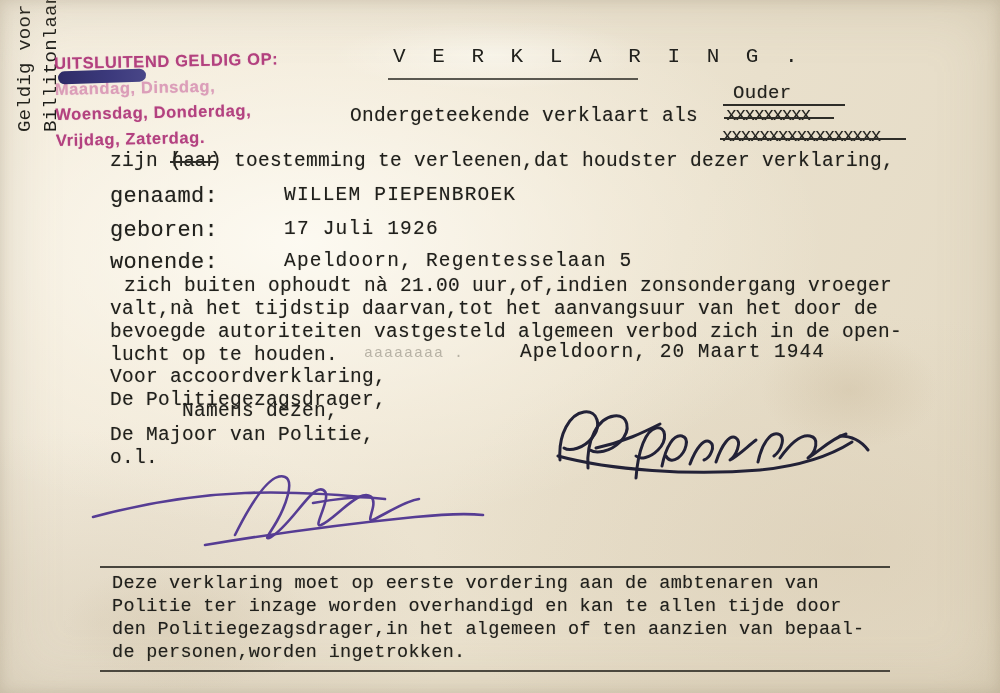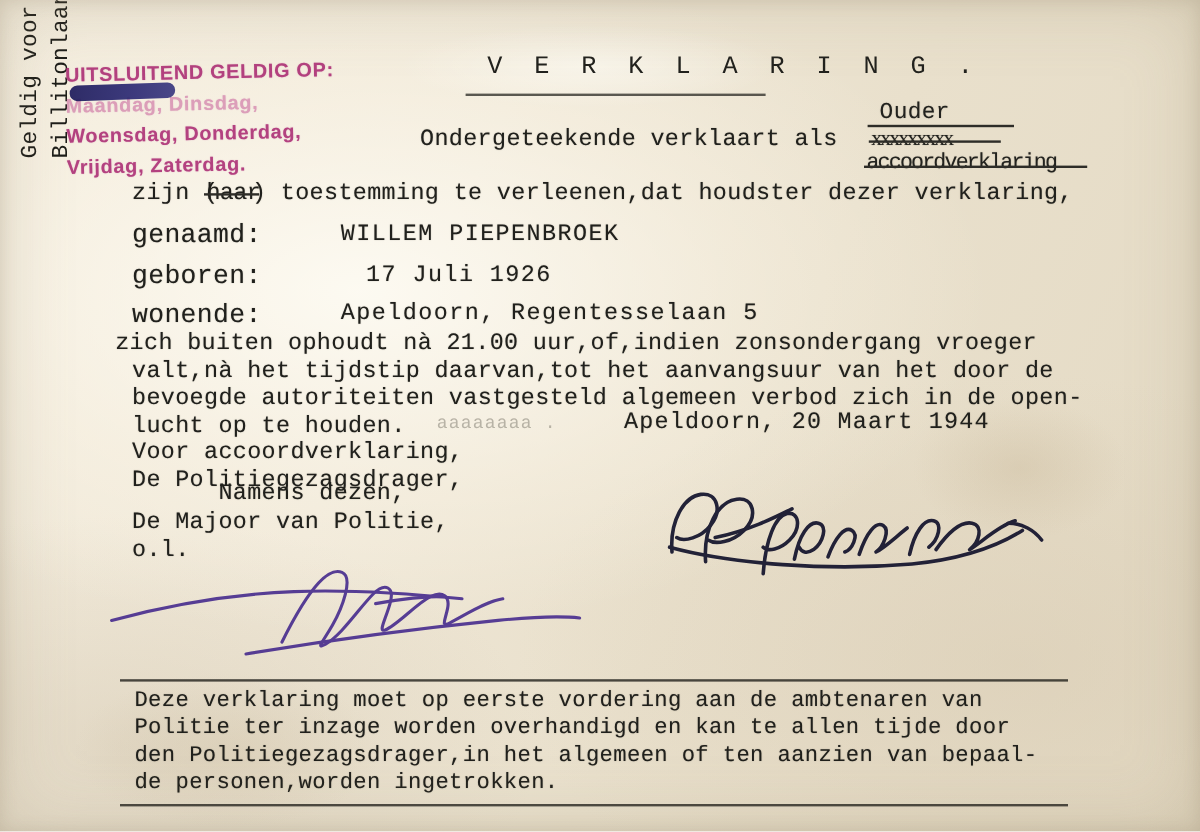--- a/index.html
+++ b/index.html
@@ -104,21 +104,20 @@
 
   
   .title {
     position: absolute;
     left: 393px;
     top: 45px;
     font-size: 21px;
     letter-spacing: 7px;
     color: #22221e;
     font-family: "Liberation Mono", "DejaVu Sans Mono", monospace;
-    margin-left: 13px;
   }
   .title-rule {
     position: absolute;
     left: 388px;
     top: 78px;
     width: 250px;
     height: 1.5px;
     background: #33322c;
     opacity: 0.8;
   }
@@ -204,41 +203,41 @@
   <div class="ink-blot"></div>
 
   <div class="title">V E R K L A R I N G .</div>
   <div class="title-rule"></div>
 
   <div class="typed line" style="left:350px; top:105px;">Ondergeteekende verklaart als</div>
 
   <div class="typed ouder">Ouder</div>
   <div class="ouder-rule"></div>
 
-  <div class="typed xblock" style="left:726px; top:105px;font-family:Liberation Serif, serif;">xxxxxxxxx</div>
+  <div class="typed xblock" style="left:726px; top:105px;">xxxxxxxxx</div>
   <div class="xline" style="left:724px; top:117px; width:110px;"></div>
 
-  <div class="typed xblock" style="left:722px; top:126px;">accoordverklaring</div>
+  <div class="typed xblock" style="left:722px; top:126px;">xxxxxxxxxxxxxxxxx</div>
   <div class="xline" style="left:720px; top:138px; width:186px;"></div>
 
   <div class="typed line" style="left:110px; top:150px;">zijn (</div>
   <div class="typed line" style="left:172px; top:150px; letter-spacing:-0.5px;">haar</div>
   <div class="xline" style="left:170px; top:161px; width:46px;"></div>
   <div class="typed line" style="left:210px; top:150px;">) toestemming te verleenen,dat houdster dezer verklaring,</div>
 
   <div class="typed label" style="left:110px; top:184px;">genaamd:</div>
   <div class="typed value" style="left:284px; top:184px; letter-spacing:1.2px;text-align:right;">WILLEM PIEPENBROEK</div>
 
   <div class="typed label" style="left:110px; top:218px;">geboren:</div>
-  <div class="typed value" style="left:284px; top:218px; letter-spacing:1.2px;margin-left:21px;">17 Juli 1926</div>
+  <div class="typed value" style="left:284px; top:218px; letter-spacing:1.2px;">17 Juli 1926</div>
 
   <div class="typed label" style="left:110px; top:250px;">wonende:</div>
   <div class="typed value" style="left:284px; top:250px; letter-spacing:1.2px;">Apeldoorn, Regentesselaan 5</div>
 
-  <div class="typed line" style="left:96px; top:275px;">zich buiten ophoudt nà 21.00 uur,of,indien zonsondergang vroeger</div>
+  <div class="typed line" style="left:124px; top:275px;">zich buiten ophoudt nà 21.00 uur,of,indien zonsondergang vroeger</div>
   <div class="typed line" style="left:110px; top:298px;">valt,nà het tijdstip daarvan,tot het aanvangsuur van het door de</div>
   <div class="typed line" style="left:110px; top:321px;">bevoegde autoriteiten vastgesteld algemeen verbod zich in de open-</div>
   <div class="typed line" style="left:110px; top:344px;">lucht op te houden.</div>
 
   <div class="ghost" style="left:364px; top:345px;">aaaaaaaa .</div>
 
   <div class="typed line" style="left:520px; top:341px; letter-spacing:1px;">Apeldoorn, 20 Maart 1944</div>
 
   <div class="typed line" style="left:110px; top:366px;">Voor accoordverklaring,</div>
   <div class="typed line" style="left:110px; top:389px;">De Politiegezagsdrager,</div>

